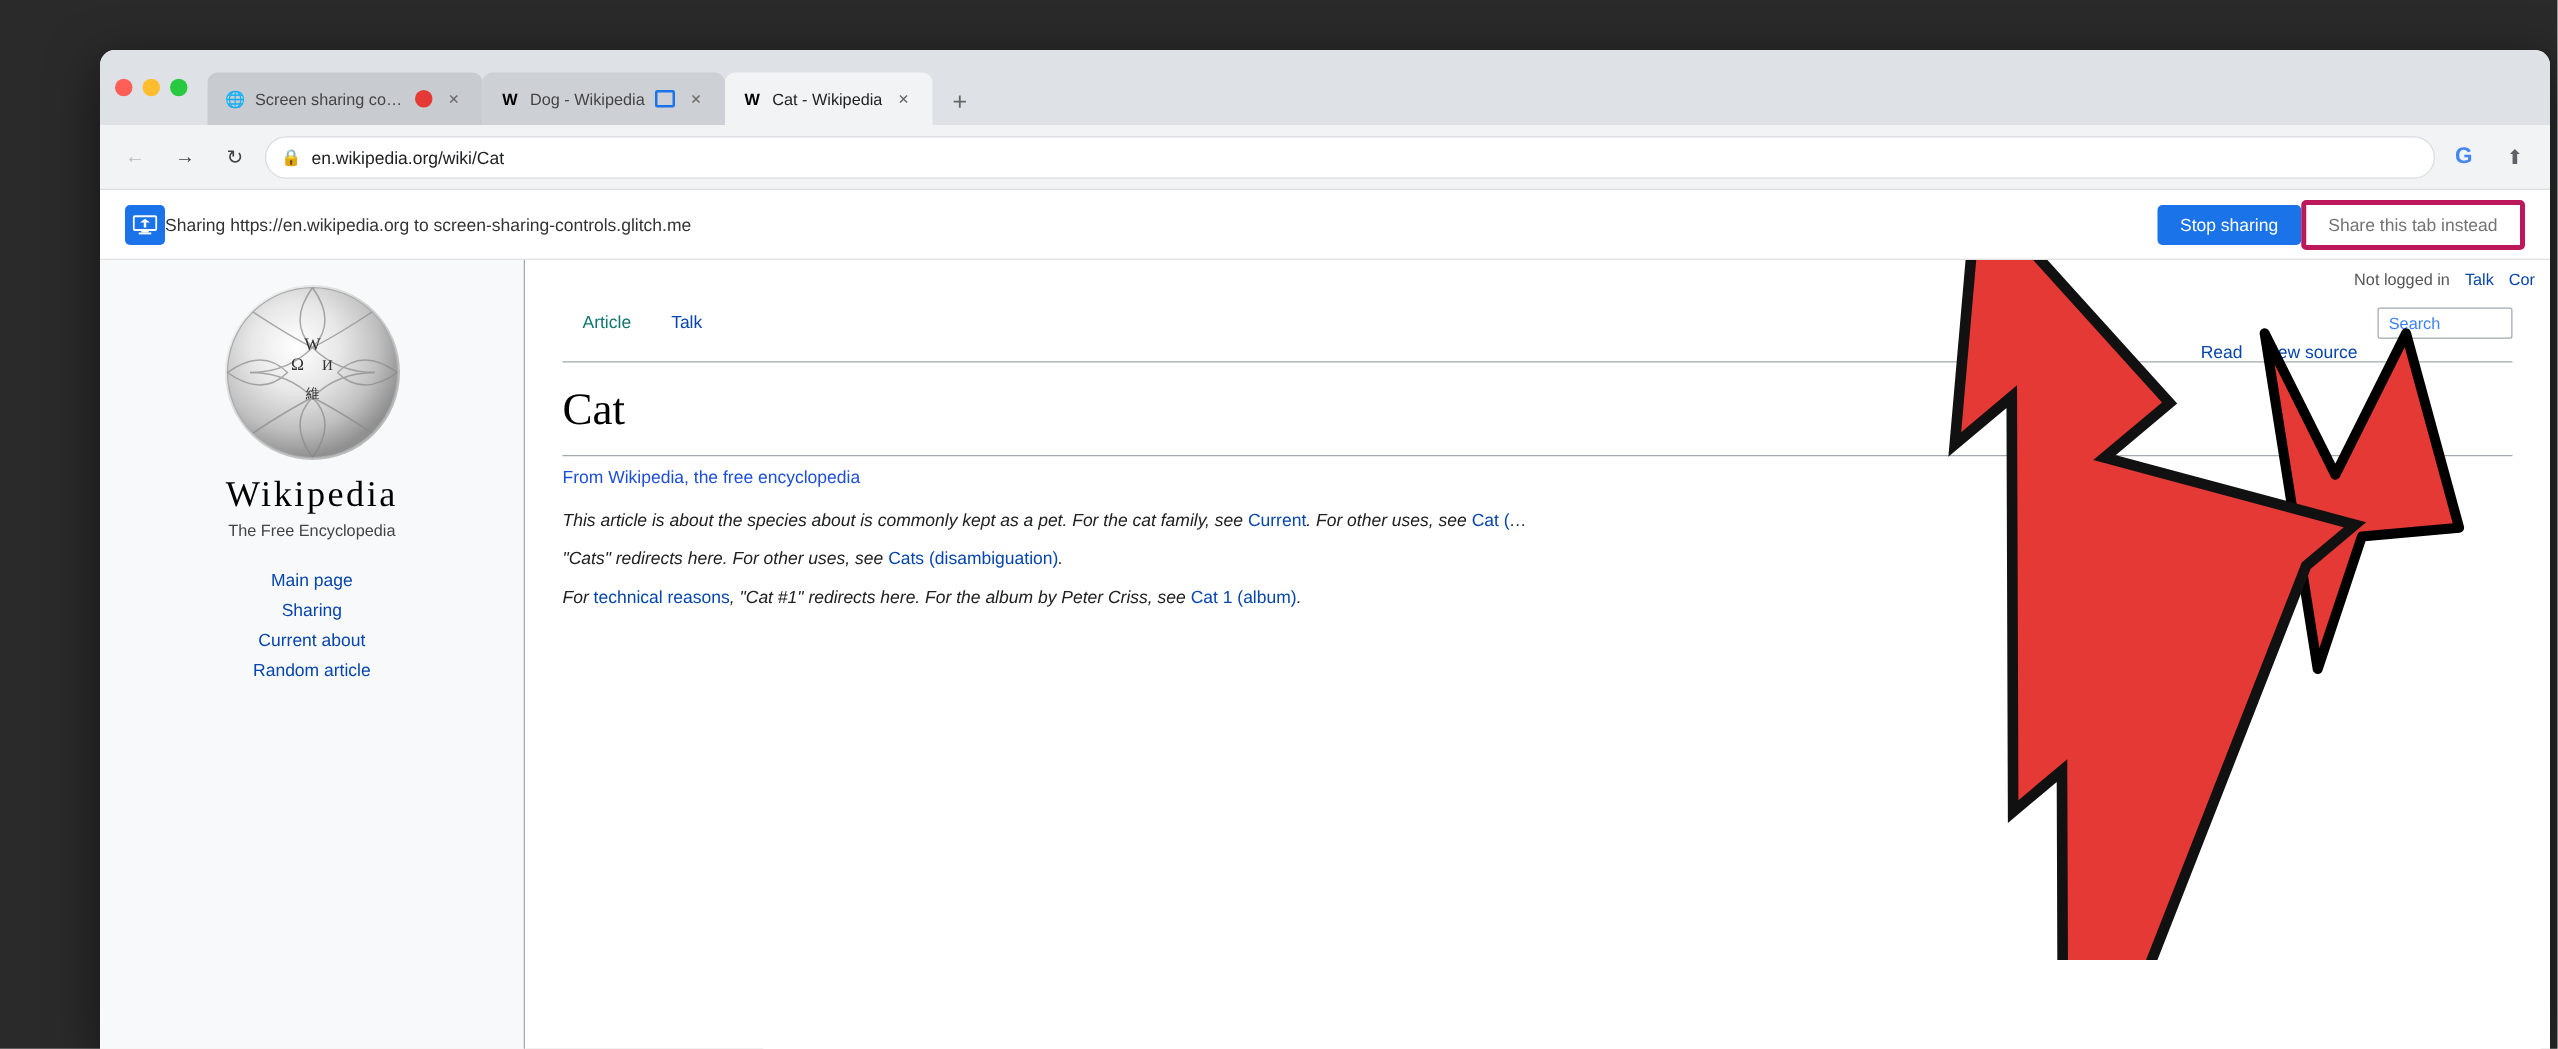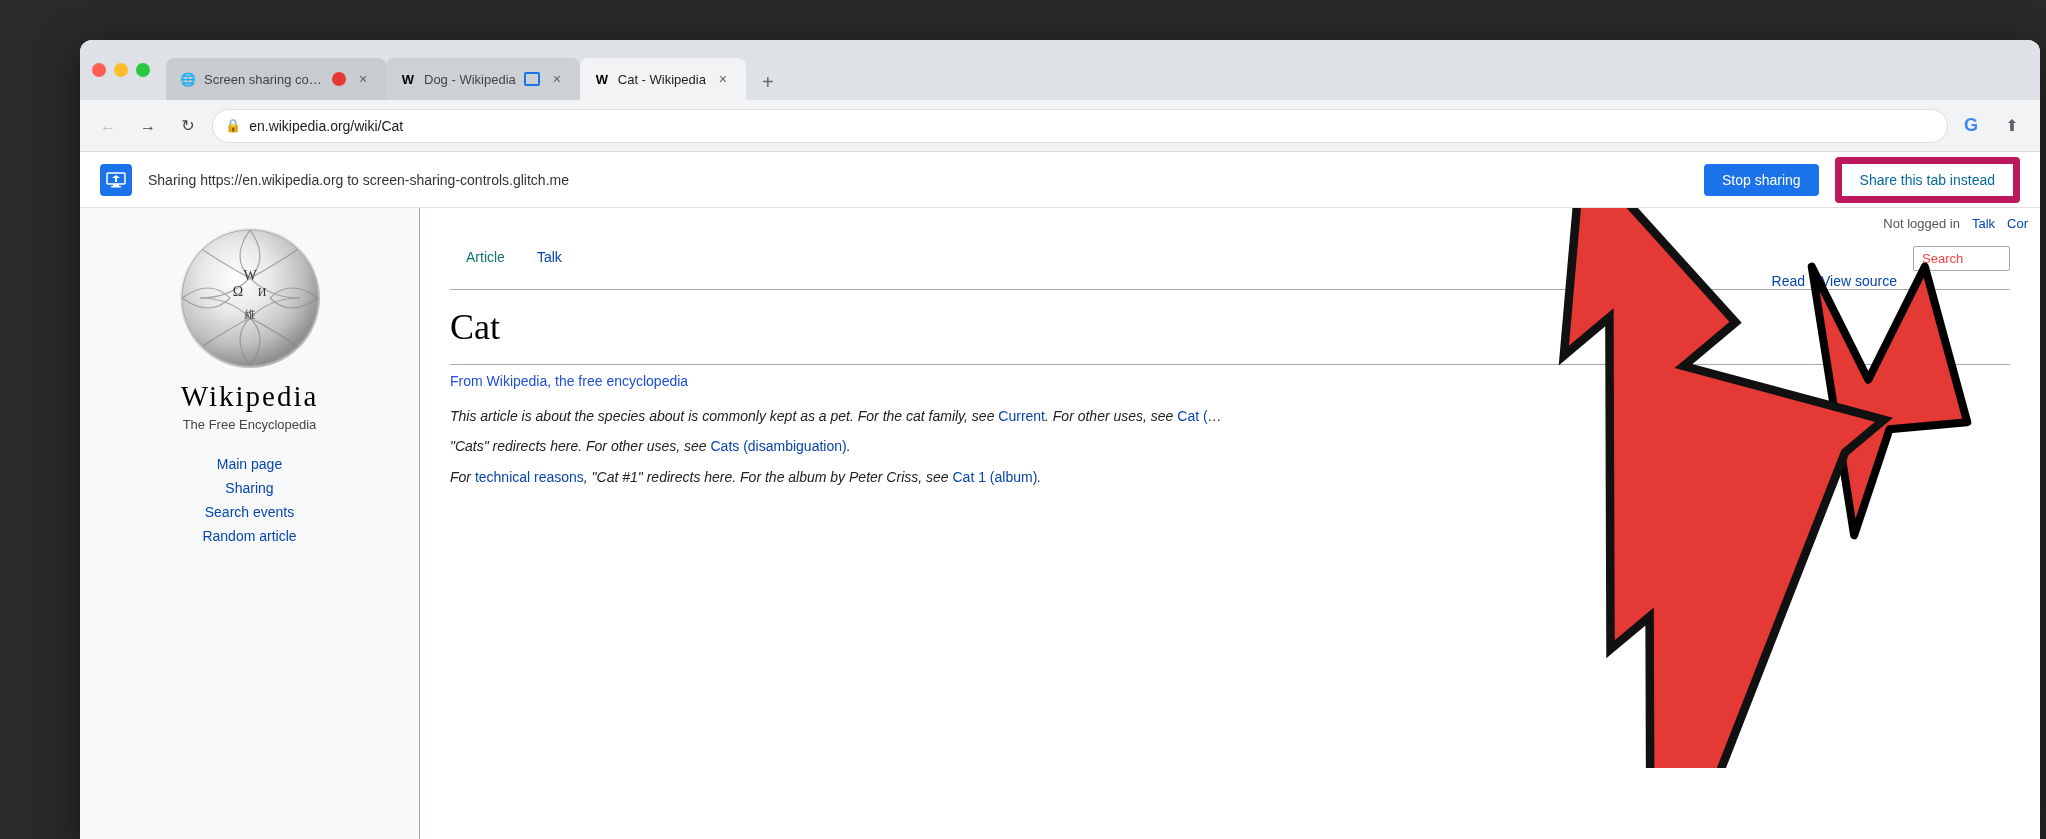--- a/index.html
+++ b/index.html
@@ -195,21 +195,20 @@
     }
 
     
     .sharing-banner {
       background: #fff;
       border-bottom: 1px solid #e0e0e0;
       height: 56px;
       display: flex;
       align-items: center;
       padding: 0 20px;
-      gap: 16px;
       flex-shrink: 0;
     }
 
     .sharing-banner-icon {
       width: 32px;
       height: 32px;
       background: #1a73e8;
       border-radius: 4px;
       display: flex;
       align-items: center;
@@ -232,22 +231,22 @@
       border-radius: 4px;
       padding: 8px 18px;
       font-size: 14px;
       font-weight: 500;
       cursor: pointer;
       white-space: nowrap;
     }
 
     .share-tab-btn {
       background: transparent;
-      color: #0369a1;
-      border: 7px solid #be185d;
+      color: #737373;
+      border: 4px solid #be185d;
       border-radius: 4px;
       padding: 8px 18px;
       font-size: 14px;
       font-weight: 500;
       cursor: pointer;
       white-space: nowrap;
     }
 
     
     .content-area {
@@ -363,22 +362,22 @@
       cursor: pointer;
       font-size: 14px;
       margin-top: 45px;
     }
 
     .wiki-search-box {
       border: 1px solid #a2a9b1;
       border-radius: 2px;
       padding: 4px 8px;
       font-size: 13px;
-      color: #ef4444;
-      width: 97px;
+      color: #3b82f6;
+      width: 108px;
     }
 
     .wiki-title {
       font-family: 'Linux Libertine', Georgia, serif;
       font-size: 36px;
       font-weight: normal;
       color: #000;
       margin-bottom: 8px;
       border-bottom: 1px solid #a2a9b1;
       padding-bottom: 16px;
@@ -538,21 +537,21 @@
           <text x="70" y="90" font-size="11" font-family="serif" fill="#333" text-anchor="middle">維</text>
           <text x="70" y="52" font-size="14" font-family="serif" fill="#333" text-anchor="middle">W</text>
         </svg>
       </div>
 
       <div class="wiki-logo-text" style="font-family:Georgia,serif;font-size:29px;font-weight:normal;letter-spacing:2px;">Wikipedia</div>
       <div class="wiki-logo-sub">The Free Encyclopedia</div>
 
       <a class="wiki-nav-link">Main page</a>
       <a class="wiki-nav-link">Sharing</a>
-      <a class="wiki-nav-link">Search events</a>
+      <a class="wiki-nav-link">Current about</a>
       <a class="wiki-nav-link">Random article</a>
     </div>
 
     <div class="wiki-main">
 
       <div class="wiki-top-right">
         <span>Not logged in</span>
         <a class="wiki-link">Talk</a>
         <span style="color:#0645ad;">Cor</span>
       </div>

